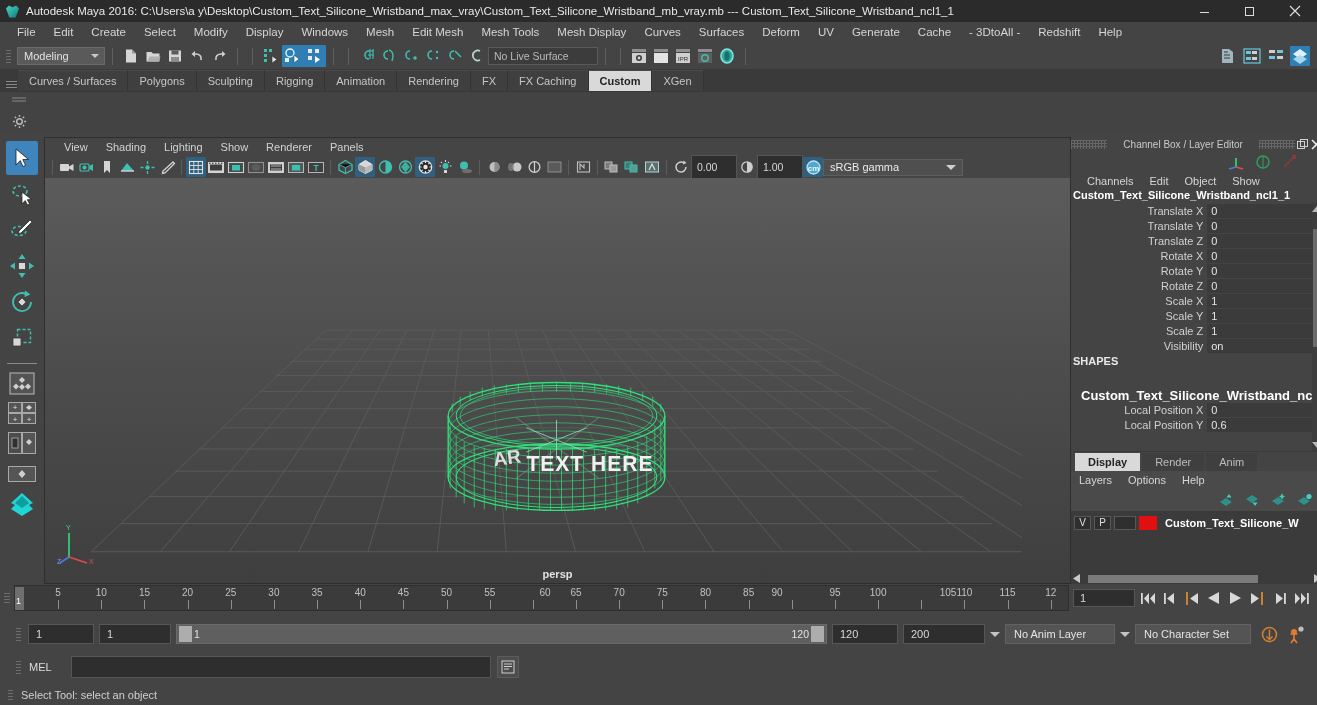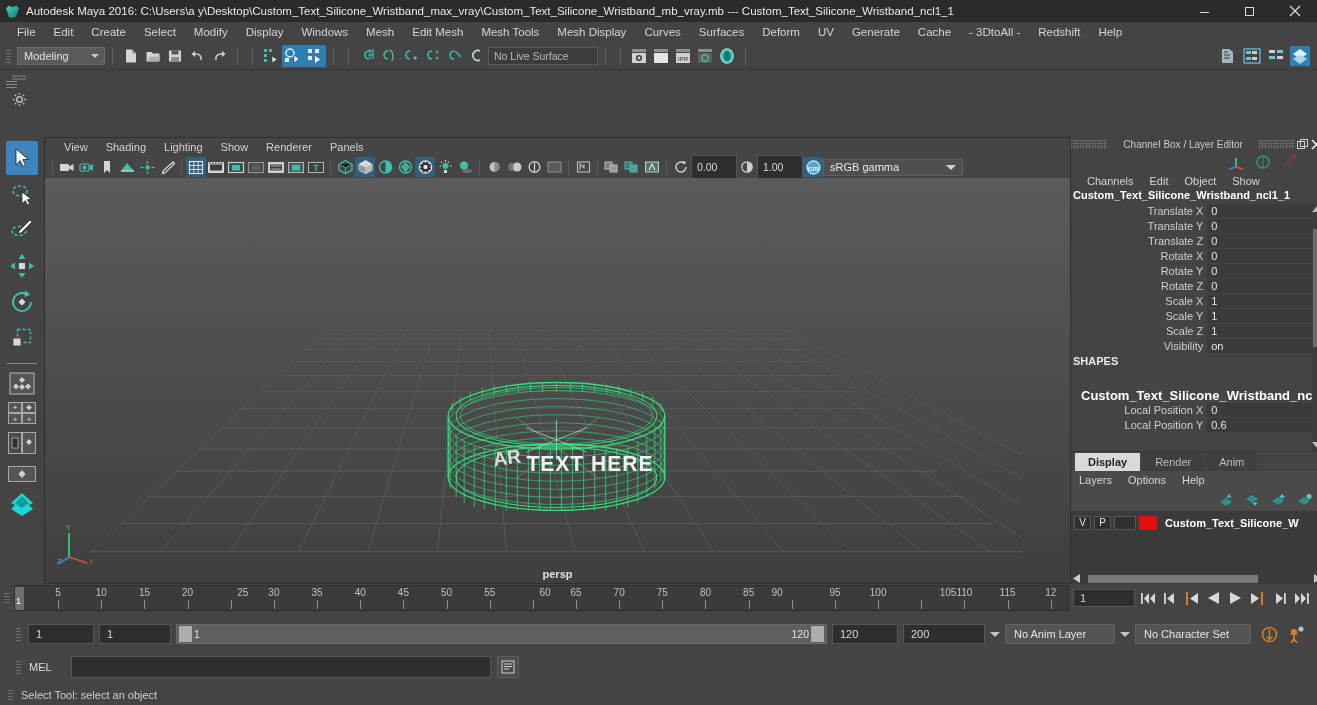--- a/index.html
+++ b/index.html
@@ -460,20 +460,32 @@
       <div class="tbtn">
         <svg width="22" height="22" viewBox="0 0 22 22">
             <rect x="1" y="1" width="20" height="20" fill="#2f7fb5"></rect>
             <path d="M11 4 L18 9 L11 14 L4 9z" fill="#dff2ff"></path>
             <path d="M11 10 L18 14 L11 19 L4 14z" fill="#a8d6ee"></path>
           </svg>
       </div>
     </div>
   </div>
 
+  <div class="shelfbar">
+    <div class="stab">Curves / Surfaces</div>
+    <div class="stab">Polygons</div>
+    <div class="stab">Sculpting</div>
+    <div class="stab">Rigging</div>
+    <div class="stab">Animation</div>
+    <div class="stab">Rendering</div>
+    <div class="stab">FX</div>
+    <div class="stab">FX Caching</div>
+    <div class="stab active">Custom</div>
+    <div class="stab">XGen</div>
+  </div>
   <div class="shelf-handle">
       <i></i>
       <i></i>
       <i></i>
     </div>
 
   <div class="shelfarea">
     <div class="shelf-left">
       <div>
         <svg width="14" height="8" viewBox="0 0 14 8">
@@ -1126,21 +1138,21 @@
       </div>
     <div class="ts-tick" style="left: 43.1557px;"></div>
         <div class="ts-num" style="left: 43.1557px;">5</div>
         <div class="ts-tick" style="left: 86.3115px;"></div>
         <div class="ts-num" style="left: 86.3115px;">10</div>
         <div class="ts-tick" style="left: 129.467px;"></div>
         <div class="ts-num" style="left: 129.467px;">15</div>
         <div class="ts-tick" style="left: 172.623px;"></div>
         <div class="ts-num" style="left: 172.623px;">20</div>
         <div class="ts-tick" style="left: 215.779px;"></div>
-        <div class="ts-num" style="left: 215.779px; margin-left: 12px;">25</div>
+        <div class="ts-num" style="left: 215.779px;">25</div>
         <div class="ts-tick" style="left: 258.934px;"></div>
         <div class="ts-num" style="left: 258.934px;">30</div>
         <div class="ts-tick" style="left: 302.09px;"></div>
         <div class="ts-num" style="left: 302.09px;">35</div>
         <div class="ts-tick" style="left: 345.246px;"></div>
         <div class="ts-num" style="left: 345.246px;">40</div>
         <div class="ts-tick" style="left: 388.402px;"></div>
         <div class="ts-num" style="left: 388.402px;">45</div>
         <div class="ts-tick" style="left: 431.557px;"></div>
         <div class="ts-num" style="left: 431.557px;">50</div>

